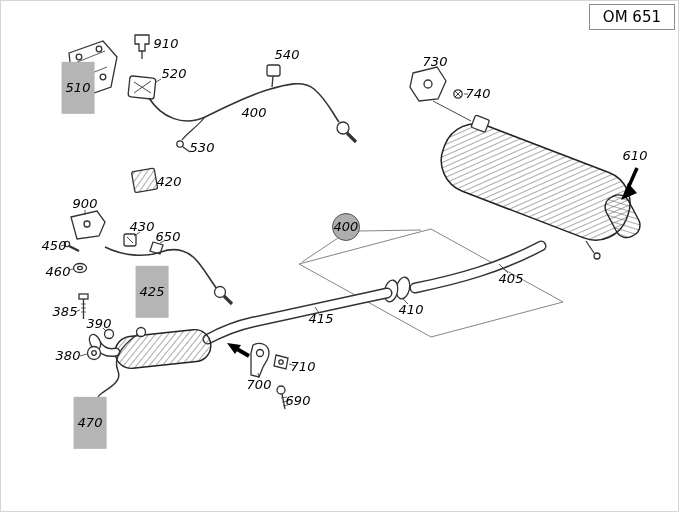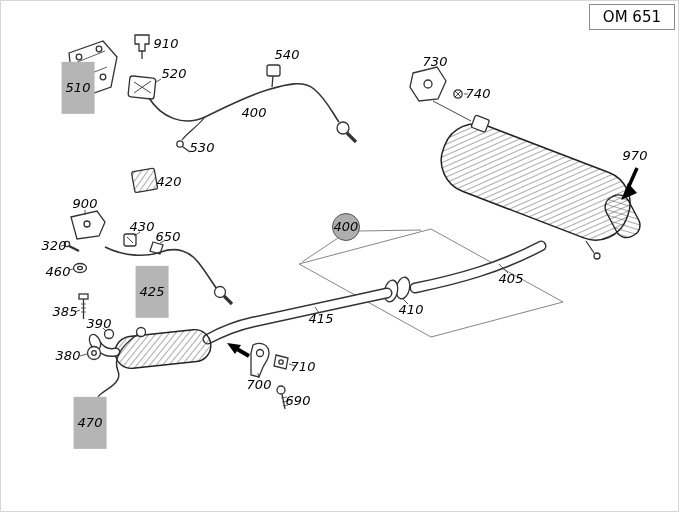--- a/index.html
+++ b/index.html
@@ -224,25 +224,25 @@
 
   <div class="lbl" style="left:165px;top:43px">910</div>
   <div class="lbl" style="left:286px;top:54px">540</div>
   <div class="lbl" style="left:173px;top:73px">520</div>
   <div class="lbl hl" style="left:77px;top:87px">510</div>
   <div class="lbl" style="left:253px;top:112px">400</div>
   <div class="lbl" style="left:201px;top:147px">530</div>
   <div class="lbl" style="left:168px;top:181px">420</div>
   <div class="lbl" style="left:434px;top:61px">730</div>
   <div class="lbl" style="left:477px;top:93px">740</div>
-  <div class="lbl" style="left:634px;top:155px">970</div>
+  <div class="lbl" style="left:634px;top:155px">610</div>
   <div class="lbl" style="left:84px;top:203px">900</div>
   <div class="lbl" style="left:141px;top:226px">430</div>
   <div class="lbl" style="left:167px;top:236px">650</div>
-  <div class="lbl" style="left:53px;top:245px">320</div>
+  <div class="lbl" style="left:53px;top:245px">450</div>
   <div class="lbl" style="left:57px;top:271px">460</div>
   <div class="lbl hl" style="left:151px;top:291px">425</div>
   <div class="lbl circle" style="left:345px;top:226px">400</div>
   <div class="lbl" style="left:510px;top:278px">405</div>
   <div class="lbl" style="left:410px;top:309px">410</div>
   <div class="lbl" style="left:320px;top:318px">415</div>
   <div class="lbl" style="left:64px;top:311px">385</div>
   <div class="lbl" style="left:98px;top:323px">390</div>
   <div class="lbl" style="left:67px;top:355px">380</div>
   <div class="lbl" style="left:258px;top:384px">700</div>

